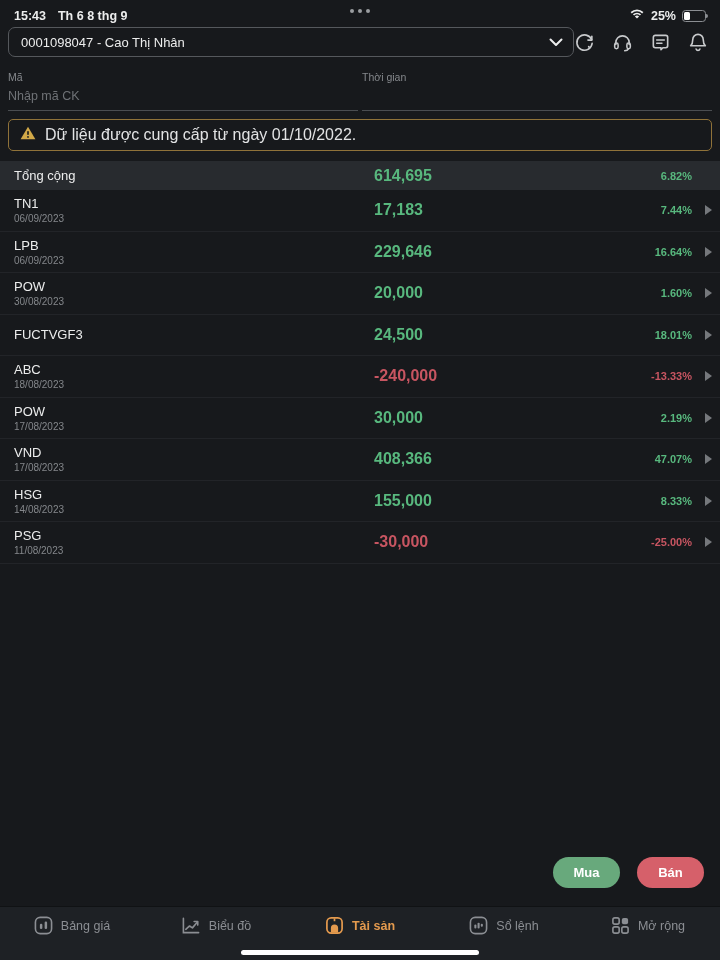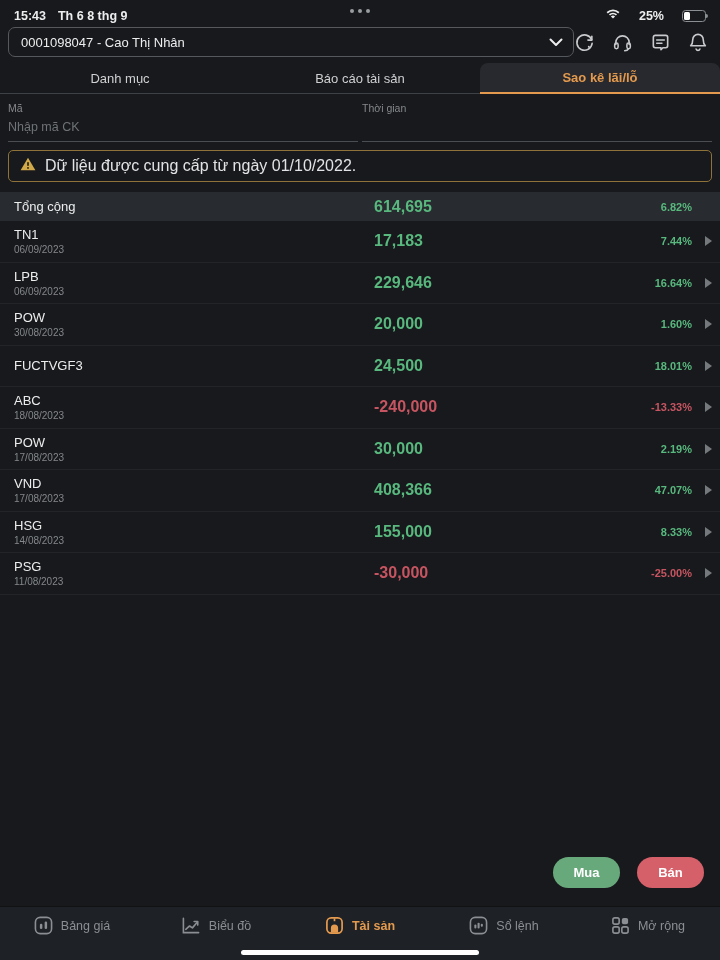--- a/index.html
+++ b/index.html
@@ -12,21 +12,21 @@
   }
   
   .status-bar {
     height:22px; display:flex; align-items:center; justify-content:space-between;
     padding:9px 14px 0 14px; font-size:12.5px; font-weight:bold; color:#eceded;
     position:relative; flex:0 0 auto;
   }
   .status-left { display:flex; gap:12px; }
   .status-dots { position:absolute; left:50%; top:9px; transform:translateX(-50%); display:flex; gap:4px; }
   .status-dots i { width:4px; height:4px; border-radius:50%; background:#9a9da0; }
-  .status-right { display:flex; align-items:center; gap:18px; }
+  .status-right { display:flex; align-items:center; gap:6px; }
   .battery { position:relative; width:24px; height:12px; border:1px solid #8b8e92; border-radius:3.5px; }
   .battery .lvl { position:absolute; left:1px; top:1px; bottom:1px; width:25%; background:#fff; border-radius:1.5px; }
   .battery .cap { position:absolute; right:-3px; top:3px; width:2px; height:4px; background:#8b8e92; border-radius:0 2px 2px 0; }
   
   .account-row { display:flex; align-items:center; padding:5px 10px 6px 8px; flex:0 0 auto; }
   .account-select {
     flex:1; height:30px; border:1px solid #55585c; border-radius:7px;
     display:flex; align-items:center; padding:0 10px 0 12px; font-size:13px; color:#eceded;
     cursor:pointer;
   }
@@ -150,31 +150,20 @@
       </span>
       <span class="icon-btn">
         <svg width="20" height="21" viewBox="0 0 20 22">
             <path d="M10 2.5 a5.5 5.5 0 0 1 5.5 5.5 c0 4.2 1.4 5.6 2.2 6.4 h-15.4 c.8 -.8 2.2 -2.2 2.2 -6.4 a5.5 5.5 0 0 1 5.5 -5.5 Z" fill="none" stroke="#c8cacc" stroke-width="1.7" stroke-linejoin="round"></path>
             <path d="M8 17.8 a2.1 2.1 0 0 0 4 0" fill="none" stroke="#c8cacc" stroke-width="1.6" stroke-linecap="round"></path>
           </svg>
       </span>
     </div>
   </div>
 
-  <div class="tabs">
-    <div class="tab">
-        <span>Danh mục</span>
-      </div>
-    <div class="tab">
-        <span>Báo cáo tài sản</span>
-      </div>
-    <div class="tab active">
-        <span>Sao kê lãi/lỗ</span>
-      </div>
-  </div>
 
   <div class="filters">
     <div class="field">
       <div class="field-label">Mã</div>
       <div class="field-value">
         <span class="placeholder">Nhập mã CK</span>
       </div>
     </div>
     <div class="field">
       <div class="field-label">Thời gian</div>

